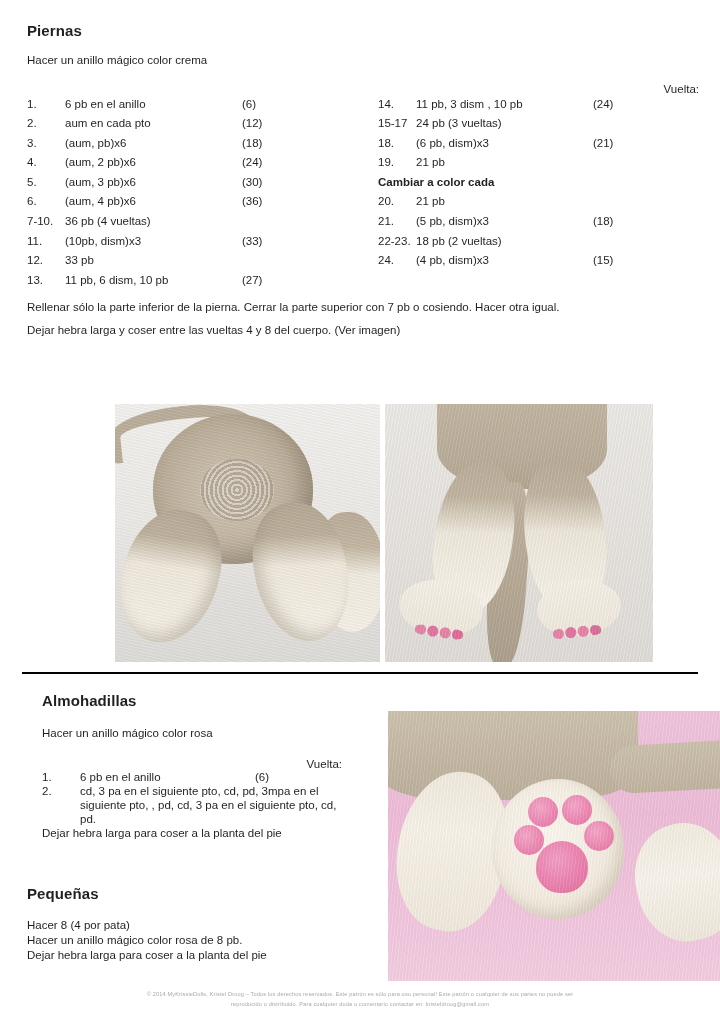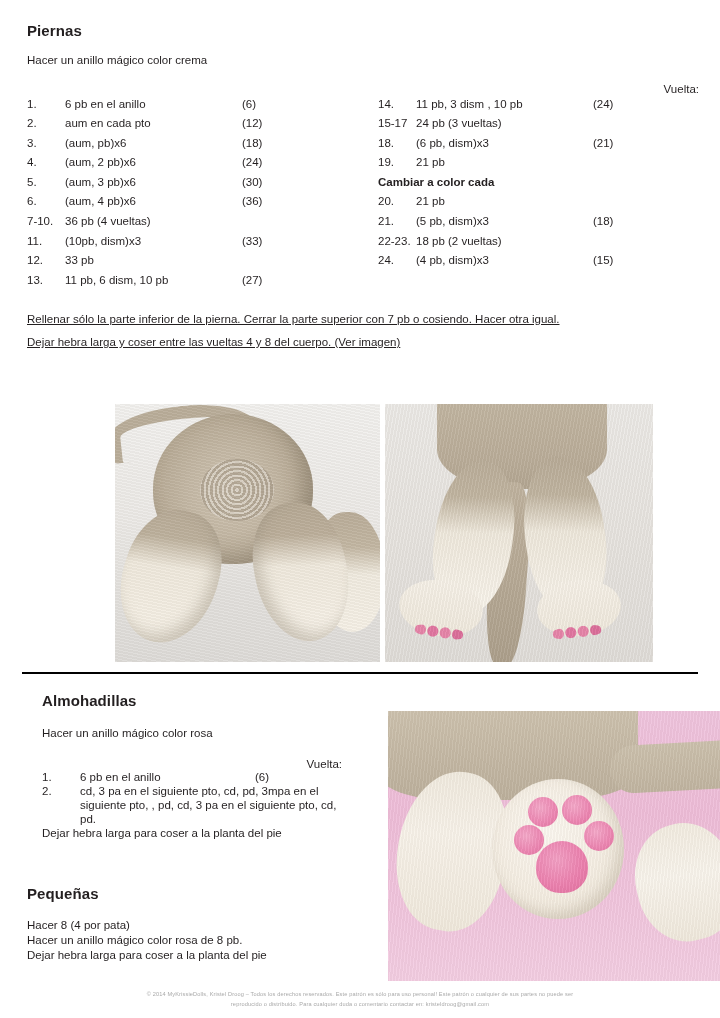--- a/index.html
+++ b/index.html
@@ -85,22 +85,21 @@
   .row .cnt {
     position: absolute;
     left: 215px;
     top: 0;
   }
   .row.bold {
     font-weight: bold;
   }
 
   .after-list {
-    margin-top: 14px;
-    text-decoration: underline;
+    margin-top: 2px;
   }
   .after-list .p-line { margin: 0 0 8px 0; }
 
   
   .photo {
     position: absolute;
     overflow: hidden;
     background: #efeeec;
   }
 

